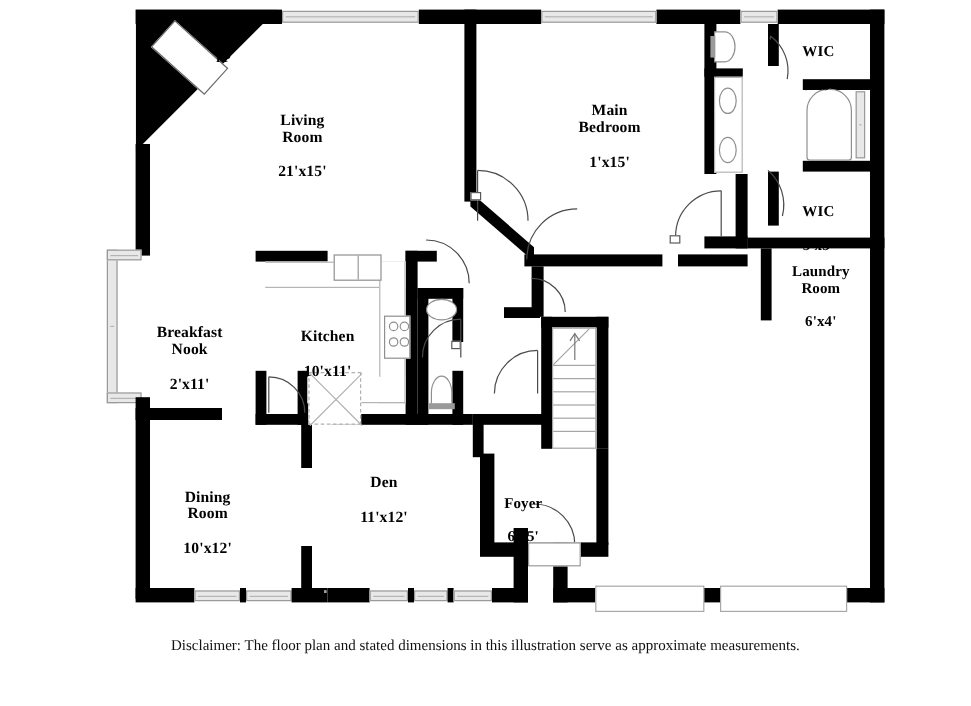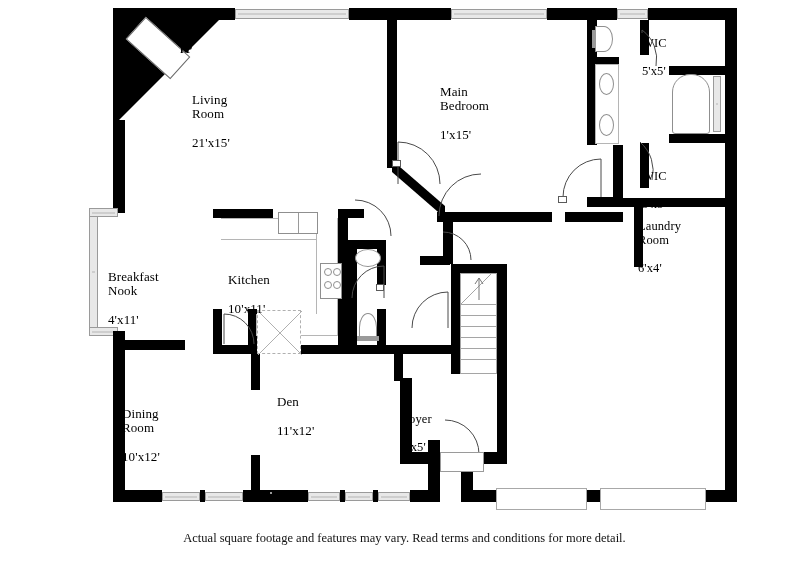--- a/index.html
+++ b/index.html
@@ -55,22 +55,23 @@
   .door svg { display: block; overflow: visible; }
   .door-leaf {
     position: absolute;
     background: #ffffff;
     border: 1px solid #5a5a5a;
     box-sizing: border-box;
   }
   
   .label {
     position: absolute;
+    text-align: center;
     font-family: "Liberation Serif", serif;
-    font-weight: normal;
+    font-weight: bold;
     color: #000000;
     line-height: 1.12;
     white-space: pre-line;
     letter-spacing: 0.1px;
   }
   .label.sz13 { font-size: 13px; }
   .label.sz12 { font-size: 12.5px; }
   
   .fix {
     position: absolute;
@@ -399,21 +400,21 @@
 
   <div class="label sz12" style="left:638px; top:205px; width:92px;">
     <span>Laundry
 Room</span><br>
     <span>6'x4'</span>
   </div>
 
   <div class="label sz13" style="left:108px; top:255px; width:100px;">
     <span>Breakfast
 Nook</span><br>
-    <span>4'x11'</span>
+    <span>2'x11'</span>
   </div>
 
   <div class="label sz13" style="left:228px; top:258px; width:90px;">
     <span>Kitchen</span><br>
     <span>10'x11'</span>
   </div>
 
   <div class="label sz13" style="left:122px; top:392px; width:102px;">
     <span>Dining
 Room</span><br>
@@ -425,16 +426,16 @@
     <span>11'x12'</span>
   </div>
 
   <div class="label sz12" style="left:402px; top:398px; width:68px;">
     <span>Foyer</span><br>
     <span>6'x5'</span>
   </div>
 
 
   <div class="disclaimer" style="top:530px;">
-    <span class="disc-line">Actual square footage and features may vary. Read terms and conditions for more detail.</span>
+    <span class="disc-line">Disclaimer: The floor plan and stated dimensions in this illustration serve as approximate measurements.</span>
   </div>
 
 </div>
 
 </body></html>

